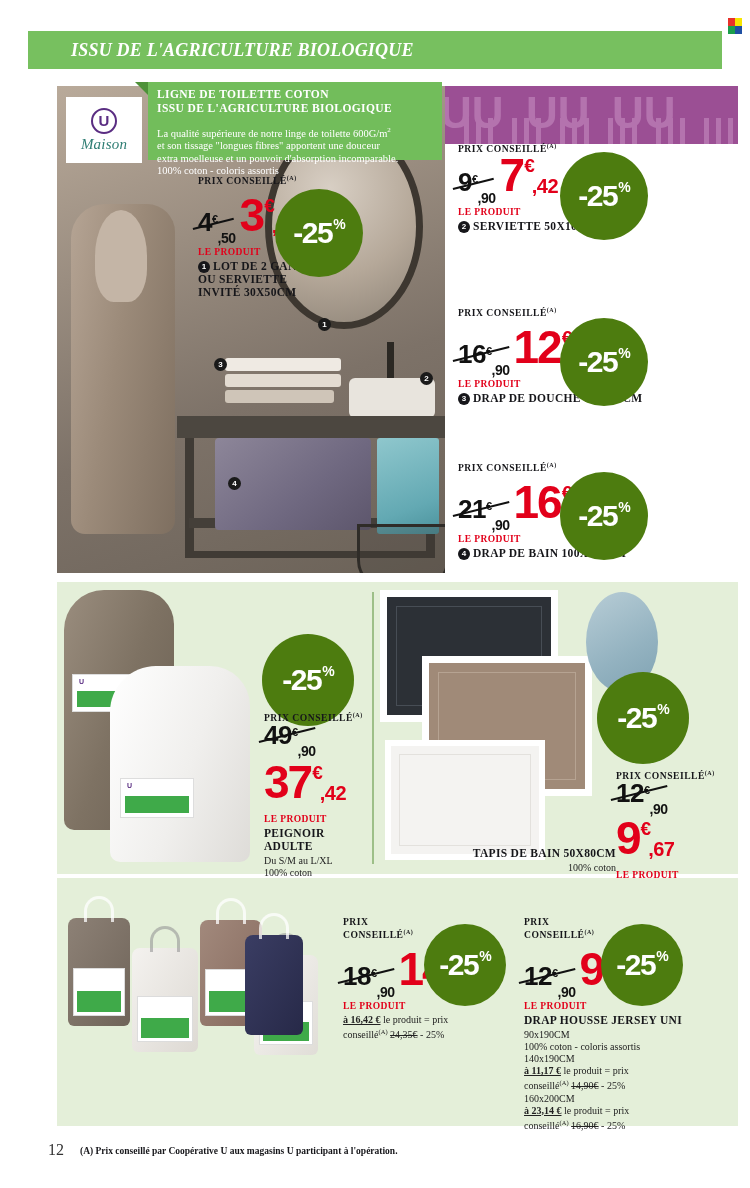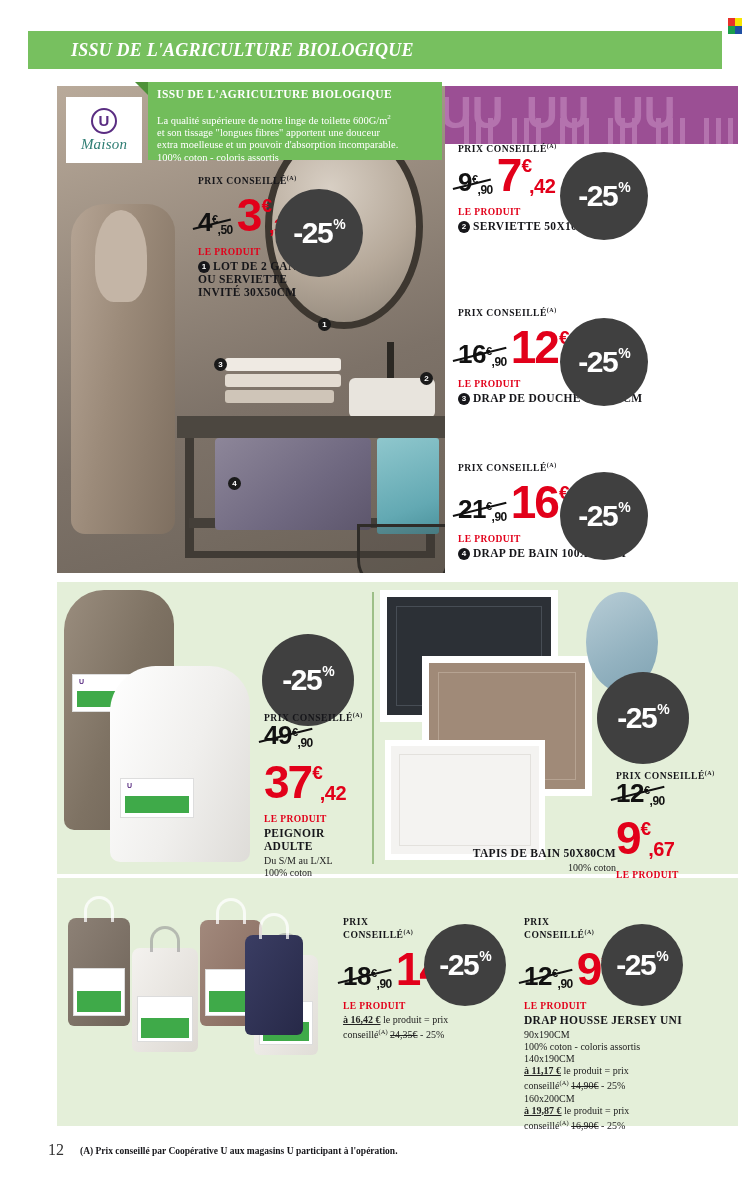--- a/index.html
+++ b/index.html
@@ -159,21 +159,21 @@
   .pc-label {
     font-family:"Liberation Serif", serif; font-weight:bold;
     font-size:9.6px; letter-spacing:.5px; color:#16161a; line-height:11px;
   }
   .pc-label sup { font-size:6px; vertical-align:super; }
   .old {
     position:relative; display:inline-block;
     font-family:"Liberation Sans", sans-serif; font-weight:bold;
     font-size:26px; color:#111; line-height:25px; letter-spacing:-.5px;
   }
-  .old .cents { font-size:12px; position:relative; top:3px; left:0px; }
+  .old .cents { font-size:14px; position:relative; top:12px; left:0px; }
   .old .eur   { font-size:11px; position:relative; top:-8px; left:0px; }
   .old .strike {
     position:absolute; left:-5px; top:58%; width:112%; height:2.4px;
     background:#111; transform:rotate(-14deg); transform-origin:left center;
   }
   .new {
     position:relative; display:inline-block;
     font-family:"Liberation Sans", sans-serif; font-weight:bold;
     color:#e2001a; font-size:46px; line-height:42px; letter-spacing:-2px;
   }
@@ -196,21 +196,21 @@
   .subdesc {
     font-family:"Liberation Serif", serif; font-size:10px; color:#222;
     line-height:12px;
   }
   .subdesc b { font-weight:bold;text-decoration:underline; }
   .subdesc .str { text-decoration:line-through; }
   .subdesc sup { font-size:6.5px; }
 
   
   .badge {
-    position:absolute; border-radius:50%; background:#404040;
+    position:absolute; border-radius:50%; background:#4d7c0f;
     display:flex; align-items:center; justify-content:center;
     color:#fff; font-family:"Liberation Sans", sans-serif; font-weight:bold;
   }
   .badge .val { font-size:30px; letter-spacing:-1.5px; }
   .badge .pct { font-size:14px; position:relative; top:-9px; left:1px; }
 
   
   .marker {
     position:absolute; width:13px; height:13px; border-radius:50%;
     background:#1a1a1a; color:#fff; font-family:"Liberation Sans", sans-serif;
@@ -372,20 +372,21 @@
     <div class="basket"></div>
   </div>
 
   <div class="marker" style="left:318px; top:318px;">1</div>
   <div class="marker" style="left:420px; top:372px;">2</div>
   <div class="marker" style="left:214px; top:358px;">3</div>
   <div class="marker" style="left:228px; top:477px;">4</div>
 
   <div class="descbox">
     <div class="tag"></div>
+    <h3>LIGNE DE TOILETTE COTON</h3>
     <h3>ISSU DE L'AGRICULTURE BIOLOGIQUE</h3>
     <p>
       <span>La qualité supérieure de notre linge de toilette 600G/m</span><sup>2</sup><br>
       <span>et son tissage "longues fibres" apportent une douceur</span><br>
       <span>extra moelleuse et un pouvoir d'absorption incomparable.</span><br>
       <span>100% coton - coloris assortis</span>
     </p>
   </div>
 
   <div class="logo">
@@ -621,21 +622,21 @@
     </div>
     <div class="leprod">LE PRODUIT</div>
     <div class="prodname" style="margin-top:3px;">DRAP HOUSSE JERSEY UNI</div>
     <div class="subdesc" style="margin-top:2px;">
       <span>90x190CM</span><br>
       <span>100% coton - coloris assortis</span><br>
       <span>140x190CM</span><br>
       <b>à 11,17 €</b><span> le produit = prix</span><br>
       <span>conseillé</span><sup>(A)</sup> <span class="str">14,90€</span><span> - 25%</span><br>
       <span>160x200CM</span><br>
-      <b>à 19,87 €</b><span> le produit = prix</span><br>
+      <b>à 23,14 €</b><span> le produit = prix</span><br>
       <span>conseillé</span><sup>(A)</sup> <span class="str">16,90€</span><span> - 25%</span>
     </div>
   </div>
   <div class="badge" style="left:601px; top:924px; width:82px; height:82px;">
     <span class="val">-25</span>
       <span class="pct">%</span>
   </div>
 
   <div class="pagenum">12</div>
   <div class="footnote">(A) Prix conseillé par Coopérative U aux magasins U participant à l'opération.</div>

